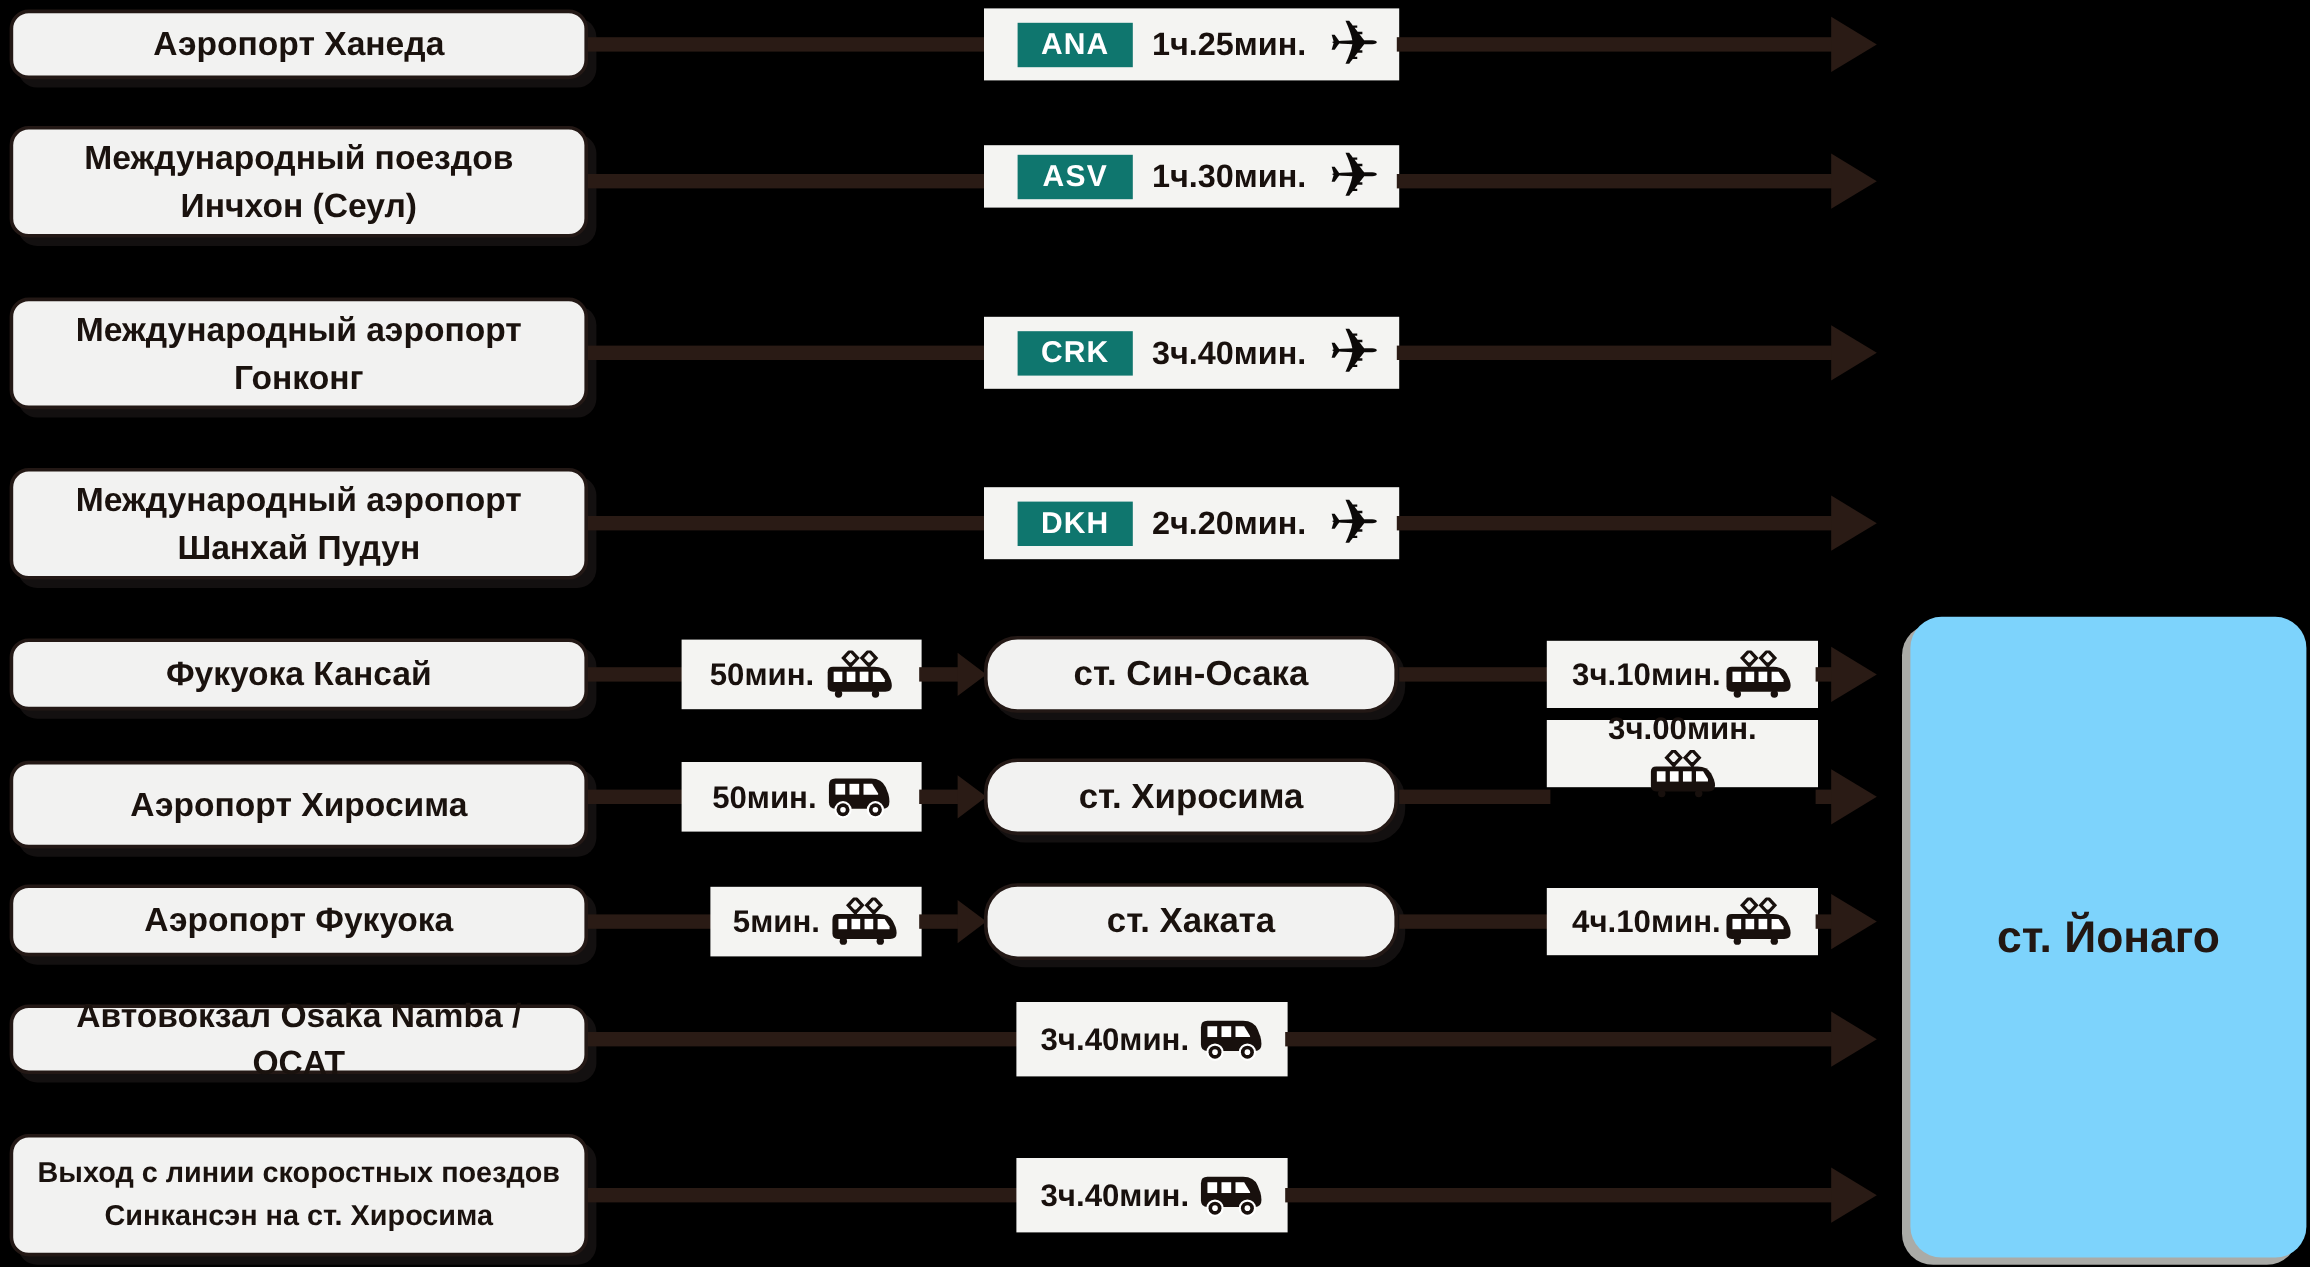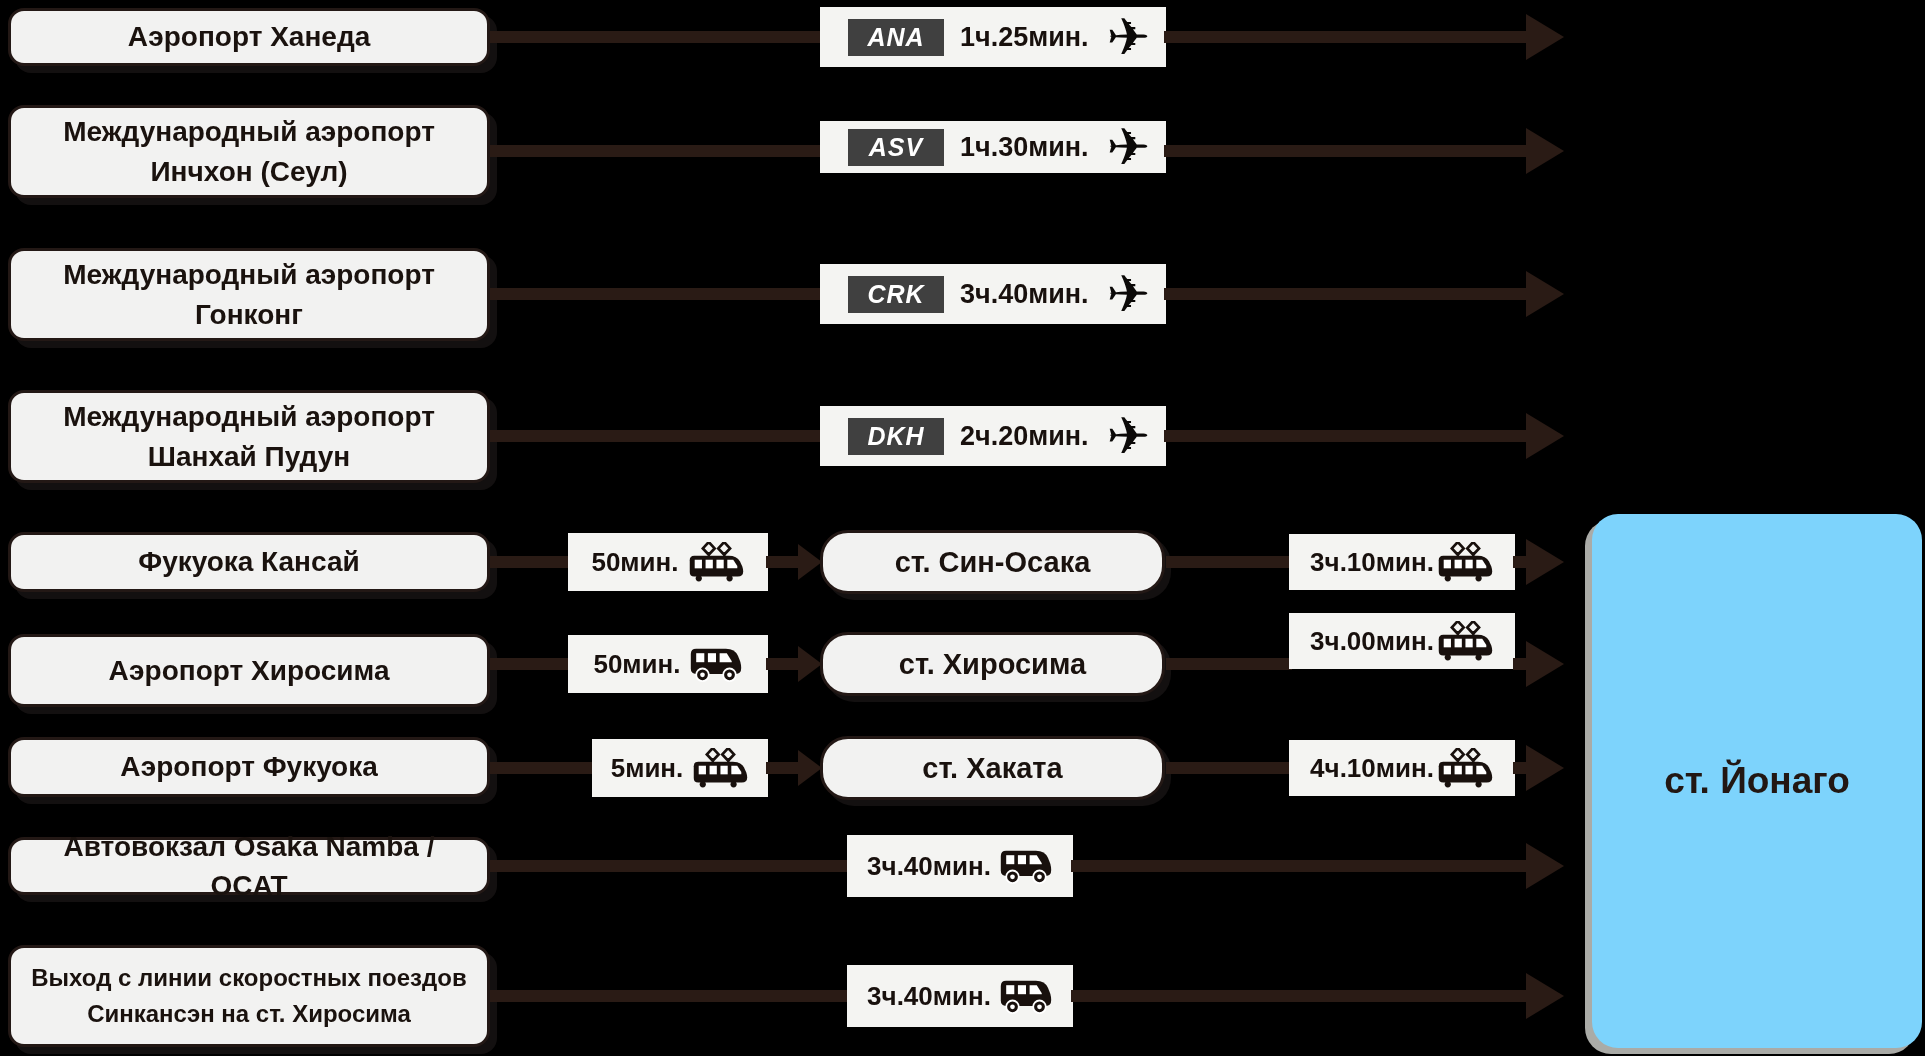--- a/index.html
+++ b/index.html
@@ -19,22 +19,22 @@
   
   .rect-label{
     position:absolute;background:#f4f4f2;display:flex;align-items:center;justify-content:center;
     gap:8px;font-weight:bold;font-size:26px;color:#18100d;box-sizing:border-box;
   }
   .flight-label{
     position:absolute;background:#f4f4f2;display:flex;align-items:center;
     padding-left:28px;gap:16px;box-sizing:border-box;
   }
   .chip{
-    background:#404040;color:#fff;font-weight:bold;font-size:25px;letter-spacing:1px;
-    padding:4px 16px;display:inline-flex;align-items:center;justify-content:center;min-width:64px;font-style:italic;
+    background:#0f766e;color:#fff;font-weight:bold;font-size:25px;letter-spacing:1px;
+    padding:4px 16px;display:inline-flex;align-items:center;justify-content:center;min-width:64px;
   }
   .ftime{font-size:27px;font-weight:bold;color:#18100d;}
   .plane{
     font-family:"DejaVu Sans",sans-serif;font-size:52px;line-height:1;color:#0b0908;
     transform:rotate(-12deg);margin-left:2px;
   }
   
   .station{
     position:absolute;left:820px;width:345px;height:64px;box-sizing:border-box;
     background:#f2f2f1;border:3px solid #231815;border-radius:28px;
@@ -74,21 +74,21 @@
       </div>
       <div class="line" style="left: 490px; width: 334px; top: 31px;"></div>
       <div class="flight-label" style="left: 820px; width: 346px; height: 60px; top: 7px;">
         <span class="chip">ANA</span>
         <span class="ftime">1ч.25мин.</span>
         <span><span class="plane">✈</span></span>
       </div>
       <div class="line" style="left: 1164px; width: 366px; top: 31px;"></div>
       <div class="arrow" style="left: 1526px; top: 14px;"></div>
       <div class="origin" style="top: 105px; height: 93px;">
-        <span>Международный аэропорт Инчхон (Сеул)</span>
+        <span>Международный поездов Инчхон (Сеул)</span>
       </div>
       <div class="line" style="left: 490px; width: 334px; top: 145px;"></div>
       <div class="flight-label" style="left: 820px; width: 346px; height: 52px; top: 121px;">
         <span class="chip">ASV</span>
         <span class="ftime">1ч.30мин.</span>
         <span><span class="plane">✈</span></span>
       </div>
       <div class="line" style="left: 1164px; width: 366px; top: 145px;"></div>
       <div class="arrow" style="left: 1526px; top: 128px;"></div>
       <div class="origin" style="top: 248px; height: 93px;">
@@ -181,21 +181,21 @@
             <circle cx="45" cy="34" r="2.6" fill="#fff"></circle>
           </svg>
         </span>
       </div>
       <div class="line" style="left: 766px; width: 34px; top: 658px;"></div>
       <div class="arrow-sm" style="left: 798px; top: 646px;"></div>
       <div class="station" style="top: 632px;">
         <span>ст. Хиросима</span>
       </div>
       <div class="line" style="left: 1166px; width: 126px; top: 658px;"></div>
-      <div class="rect-label" style="left: 1289px; width: 226px; height: 56px; top: 613px; gap: 2px;">
+      <div class="rect-label" style="left: 1289px; width: 226px; height: 56px; top: 600px; gap: 2px; flex-direction: column;">
         <span>3ч.00мин.</span>
         <span>
           <svg class="vicon" width="58" height="40" viewBox="0 0 64 44" xmlns="http://www.w3.org/2000/svg">
             <path d="M24 0 L30.5 7 24 14 17.5 7 Z" fill="none" stroke="#18100d" stroke-width="3"></path>
             <path d="M41 0 L47.5 7 41 14 34.5 7 Z" fill="none" stroke="#18100d" stroke-width="3"></path>
             <rect x="23" y="11" width="2.4" height="5" fill="#18100d"></rect>
             <rect x="40" y="11" width="2.4" height="5" fill="#18100d"></rect>
             <path d="M8 15 H46 Q55 15 58.5 21.5 L61 27 Q62 30 62 32.5 Q62 38 56 38 H8 Q3 38 3 33 V20 Q3 15 8 15 Z" fill="#18100d"></path>
             <rect x="8.5" y="19.5" width="8" height="9.5" fill="#fff"></rect>
             <rect x="20.5" y="19.5" width="8" height="9.5" fill="#fff"></rect>

